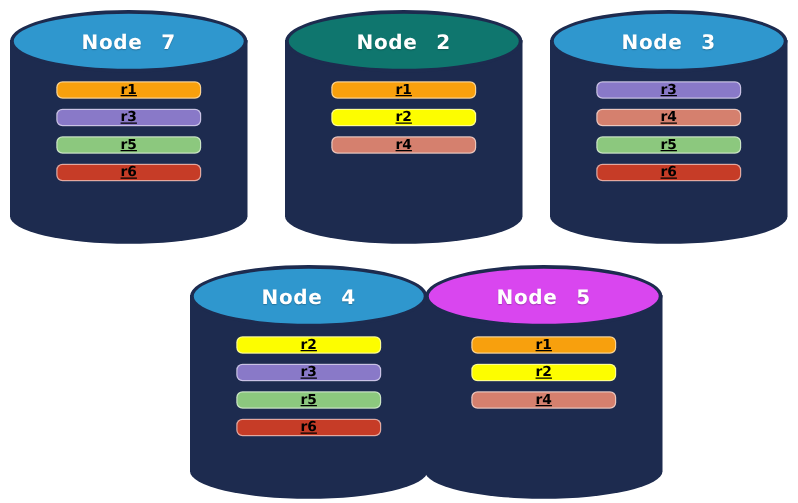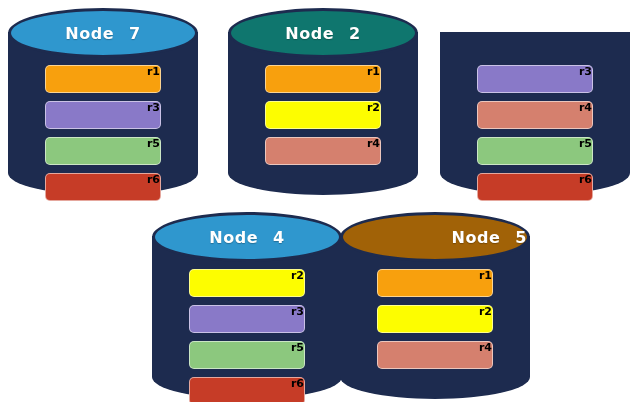--- a/index.html
+++ b/index.html
@@ -55,27 +55,28 @@
     top: 57px;
     left: 50%;
     transform: translateX(-50%);
     width: 116px;
     display: flex;
     flex-direction: column;
     gap: 8px;
   }
   .bar {
     box-sizing: border-box;
-    height: 28px;
+    height: 14px;
     border-radius: 5px;
     border: 1px solid rgba(255,255,255,0.55);
     font-size: 11px;
     font-weight: bold;
     line-height: 12px;
-    text-align: right;
+    text-align: center;
+    text-decoration: underline;
   }
 </style>
 </head>
 <body>
 
 <div class="canvas" style="background: rgb(255, 255, 255);">
   <div class="cylinder pos-0">
     <div class="cyl-body" style="background: rgb(29, 43, 79);"></div>
     <div class="cyl-top" style="background: rgb(47, 151, 206); border-color: rgb(29, 43, 79);">
       <span class="node-label" style="color: rgb(255, 255, 255);">Node 7</span>
@@ -95,20 +96,23 @@
     </div>
     <div class="bars">
         <div class="bar" style="background: rgb(248, 160, 13); color: rgb(0, 0, 0);">r1</div>
         <div class="bar" style="background: rgb(253, 253, 0); color: rgb(0, 0, 0);">r2</div>
         <div class="bar" style="background: rgb(213, 128, 110); color: rgb(0, 0, 0);">r4</div>
       </div>
   </div>
 
   <div class="cylinder pos-2">
     <div class="cyl-body" style="background: rgb(29, 43, 79);"></div>
+    <div class="cyl-top" style="background: rgb(47, 151, 206); border-color: rgb(29, 43, 79);">
+      <span class="node-label" style="color: rgb(255, 255, 255);">Node 3</span>
+    </div>
     <div class="bars">
         <div class="bar" style="background: rgb(137, 121, 200); color: rgb(0, 0, 0);">r3</div>
         <div class="bar" style="background: rgb(213, 128, 110); color: rgb(0, 0, 0);">r4</div>
         <div class="bar" style="background: rgb(140, 200, 126); color: rgb(0, 0, 0);">r5</div>
         <div class="bar" style="background: rgb(198, 60, 39); color: rgb(0, 0, 0);">r6</div>
       </div>
   </div>
 
   <div class="cylinder pos-3">
     <div class="cyl-body" style="background: rgb(29, 43, 79);"></div>
@@ -118,21 +122,21 @@
     <div class="bars">
         <div class="bar" style="background: rgb(253, 253, 0); color: rgb(0, 0, 0);">r2</div>
         <div class="bar" style="background: rgb(137, 121, 200); color: rgb(0, 0, 0);">r3</div>
         <div class="bar" style="background: rgb(140, 200, 126); color: rgb(0, 0, 0);">r5</div>
         <div class="bar" style="background: rgb(198, 60, 39); color: rgb(0, 0, 0);">r6</div>
       </div>
   </div>
 
   <div class="cylinder pos-4">
     <div class="cyl-body" style="background: rgb(29, 43, 79);"></div>
-    <div class="cyl-top" style="background: #a16207; border-color: rgb(29, 43, 79); justify-content: flex-end;">
+    <div class="cyl-top" style="background: #d946ef; border-color: rgb(29, 43, 79);">
       <span class="node-label" style="color: rgb(255, 255, 255);">Node 5</span>
     </div>
     <div class="bars">
         <div class="bar" style="background: rgb(248, 160, 13); color: rgb(0, 0, 0);">r1</div>
         <div class="bar" style="background: rgb(253, 253, 0); color: rgb(0, 0, 0);">r2</div>
         <div class="bar" style="background: rgb(213, 128, 110); color: rgb(0, 0, 0);">r4</div>
       </div>
   </div>
 </div>
 

